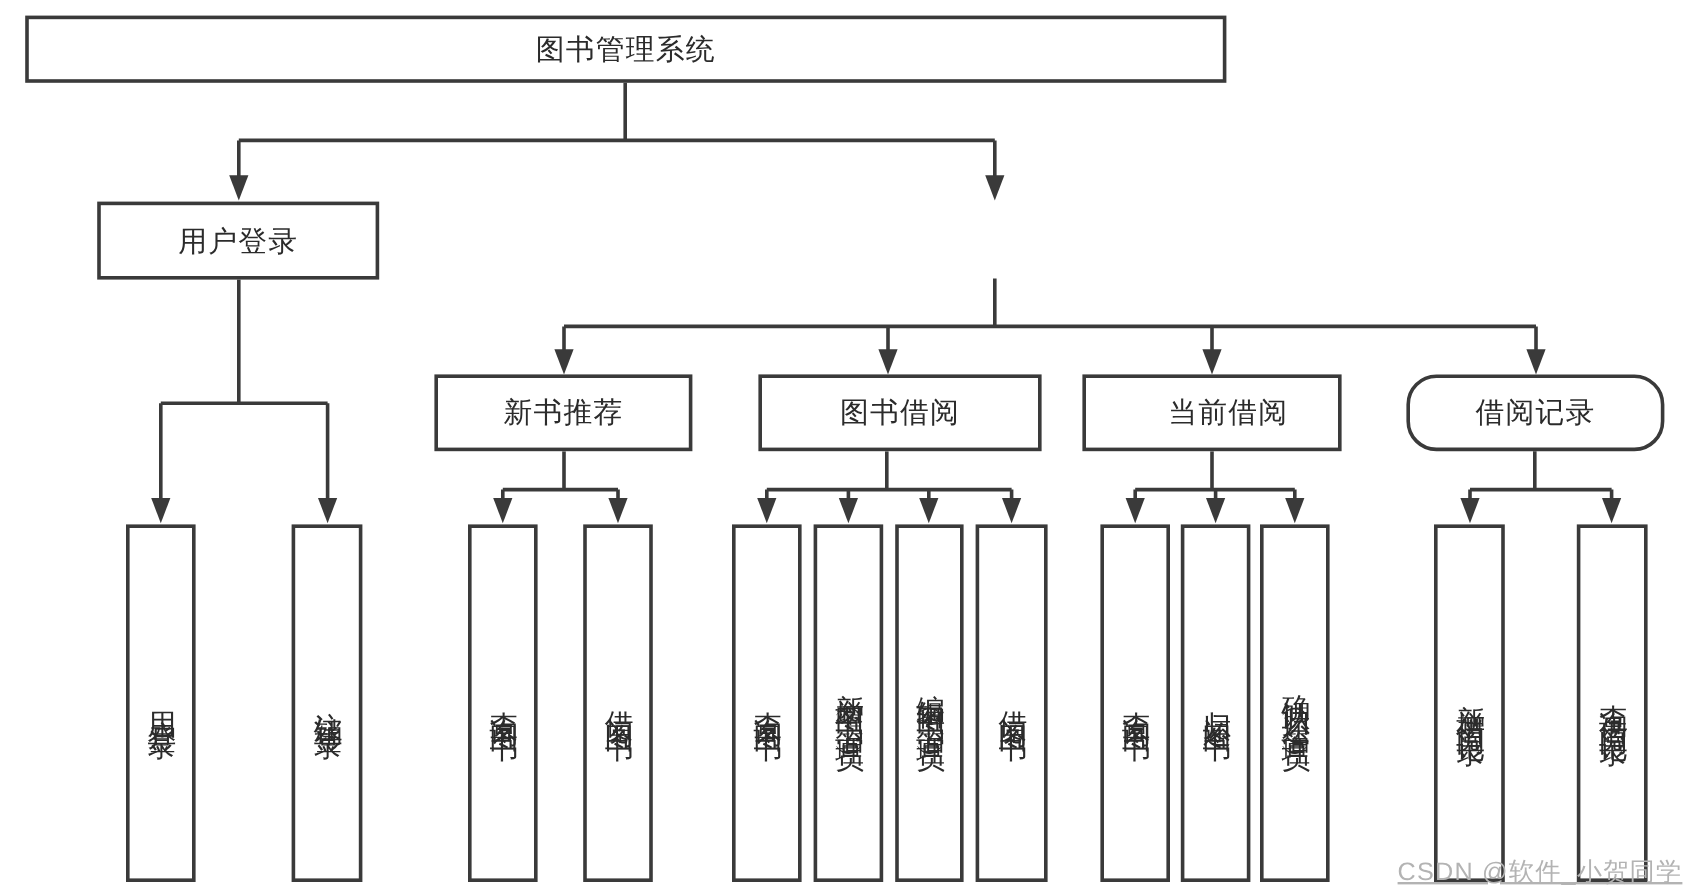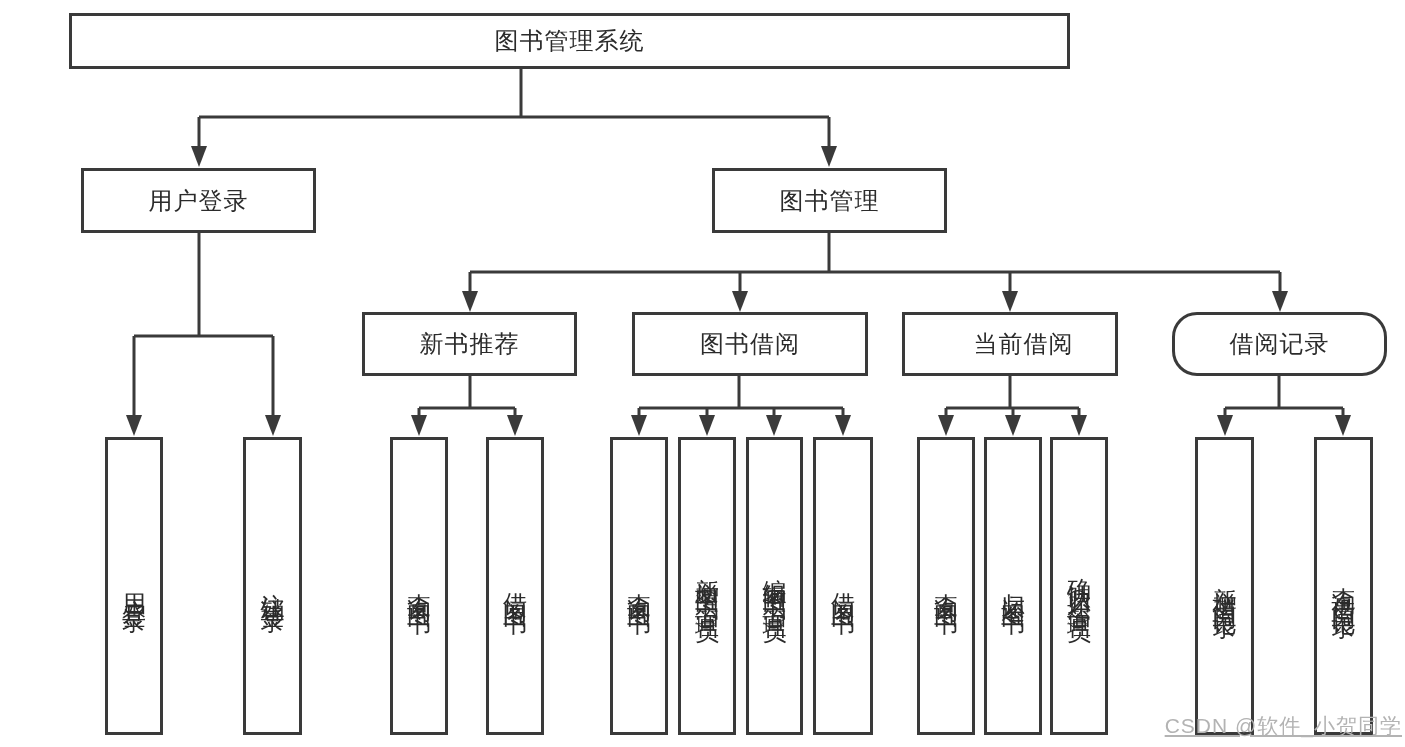--- a/index.html
+++ b/index.html
@@ -24,21 +24,21 @@
     letter-spacing:1px;
   }
   .leaf span{
     writing-mode:vertical-rl;
     text-orientation:mixed;
     letter-spacing:6px;
     line-height:1;
     white-space:nowrap;
   }
   
-  .n-root{left:21px;top:13px;width:1001px;height:56px;margin-left:48px;}
+  .n-root{left:21px;top:13px;width:1001px;height:56px;}
   
   .n-user-login{left:81px;top:168px;width:235px;height:65px;}
   .n-book-mgmt{left:712px;top:168px;width:235px;height:65px;}
   
   .n-new-rec{left:362px;top:312px;width:215px;height:64px;}
   .n-borrowing{left:632px;top:312px;width:236px;height:64px;}
   .n-current{left:902px;top:312px;width:216px;height:64px;padding-left:27px;}
   .n-records{left:1172px;top:312px;width:215px;height:64px;border-radius:25px;}
   
   .leaf{top:437px;height:298px;}
@@ -110,23 +110,20 @@
     </g>
   </svg>
 
   <div class="node n-root">
     <span>图书管理系统</span>
   </div>
 
   <div class="node n-user-login">
     <span>用户登录</span>
   </div>
-  <div class="node n-book-mgmt">
-    <span>图书管理</span>
-  </div>
 
   <div class="node n-new-rec">
     <span>新书推荐</span>
   </div>
   <div class="node n-borrowing">
     <span>图书借阅</span>
   </div>
   <div class="node n-current">
     <span>当前借阅</span>
   </div>

